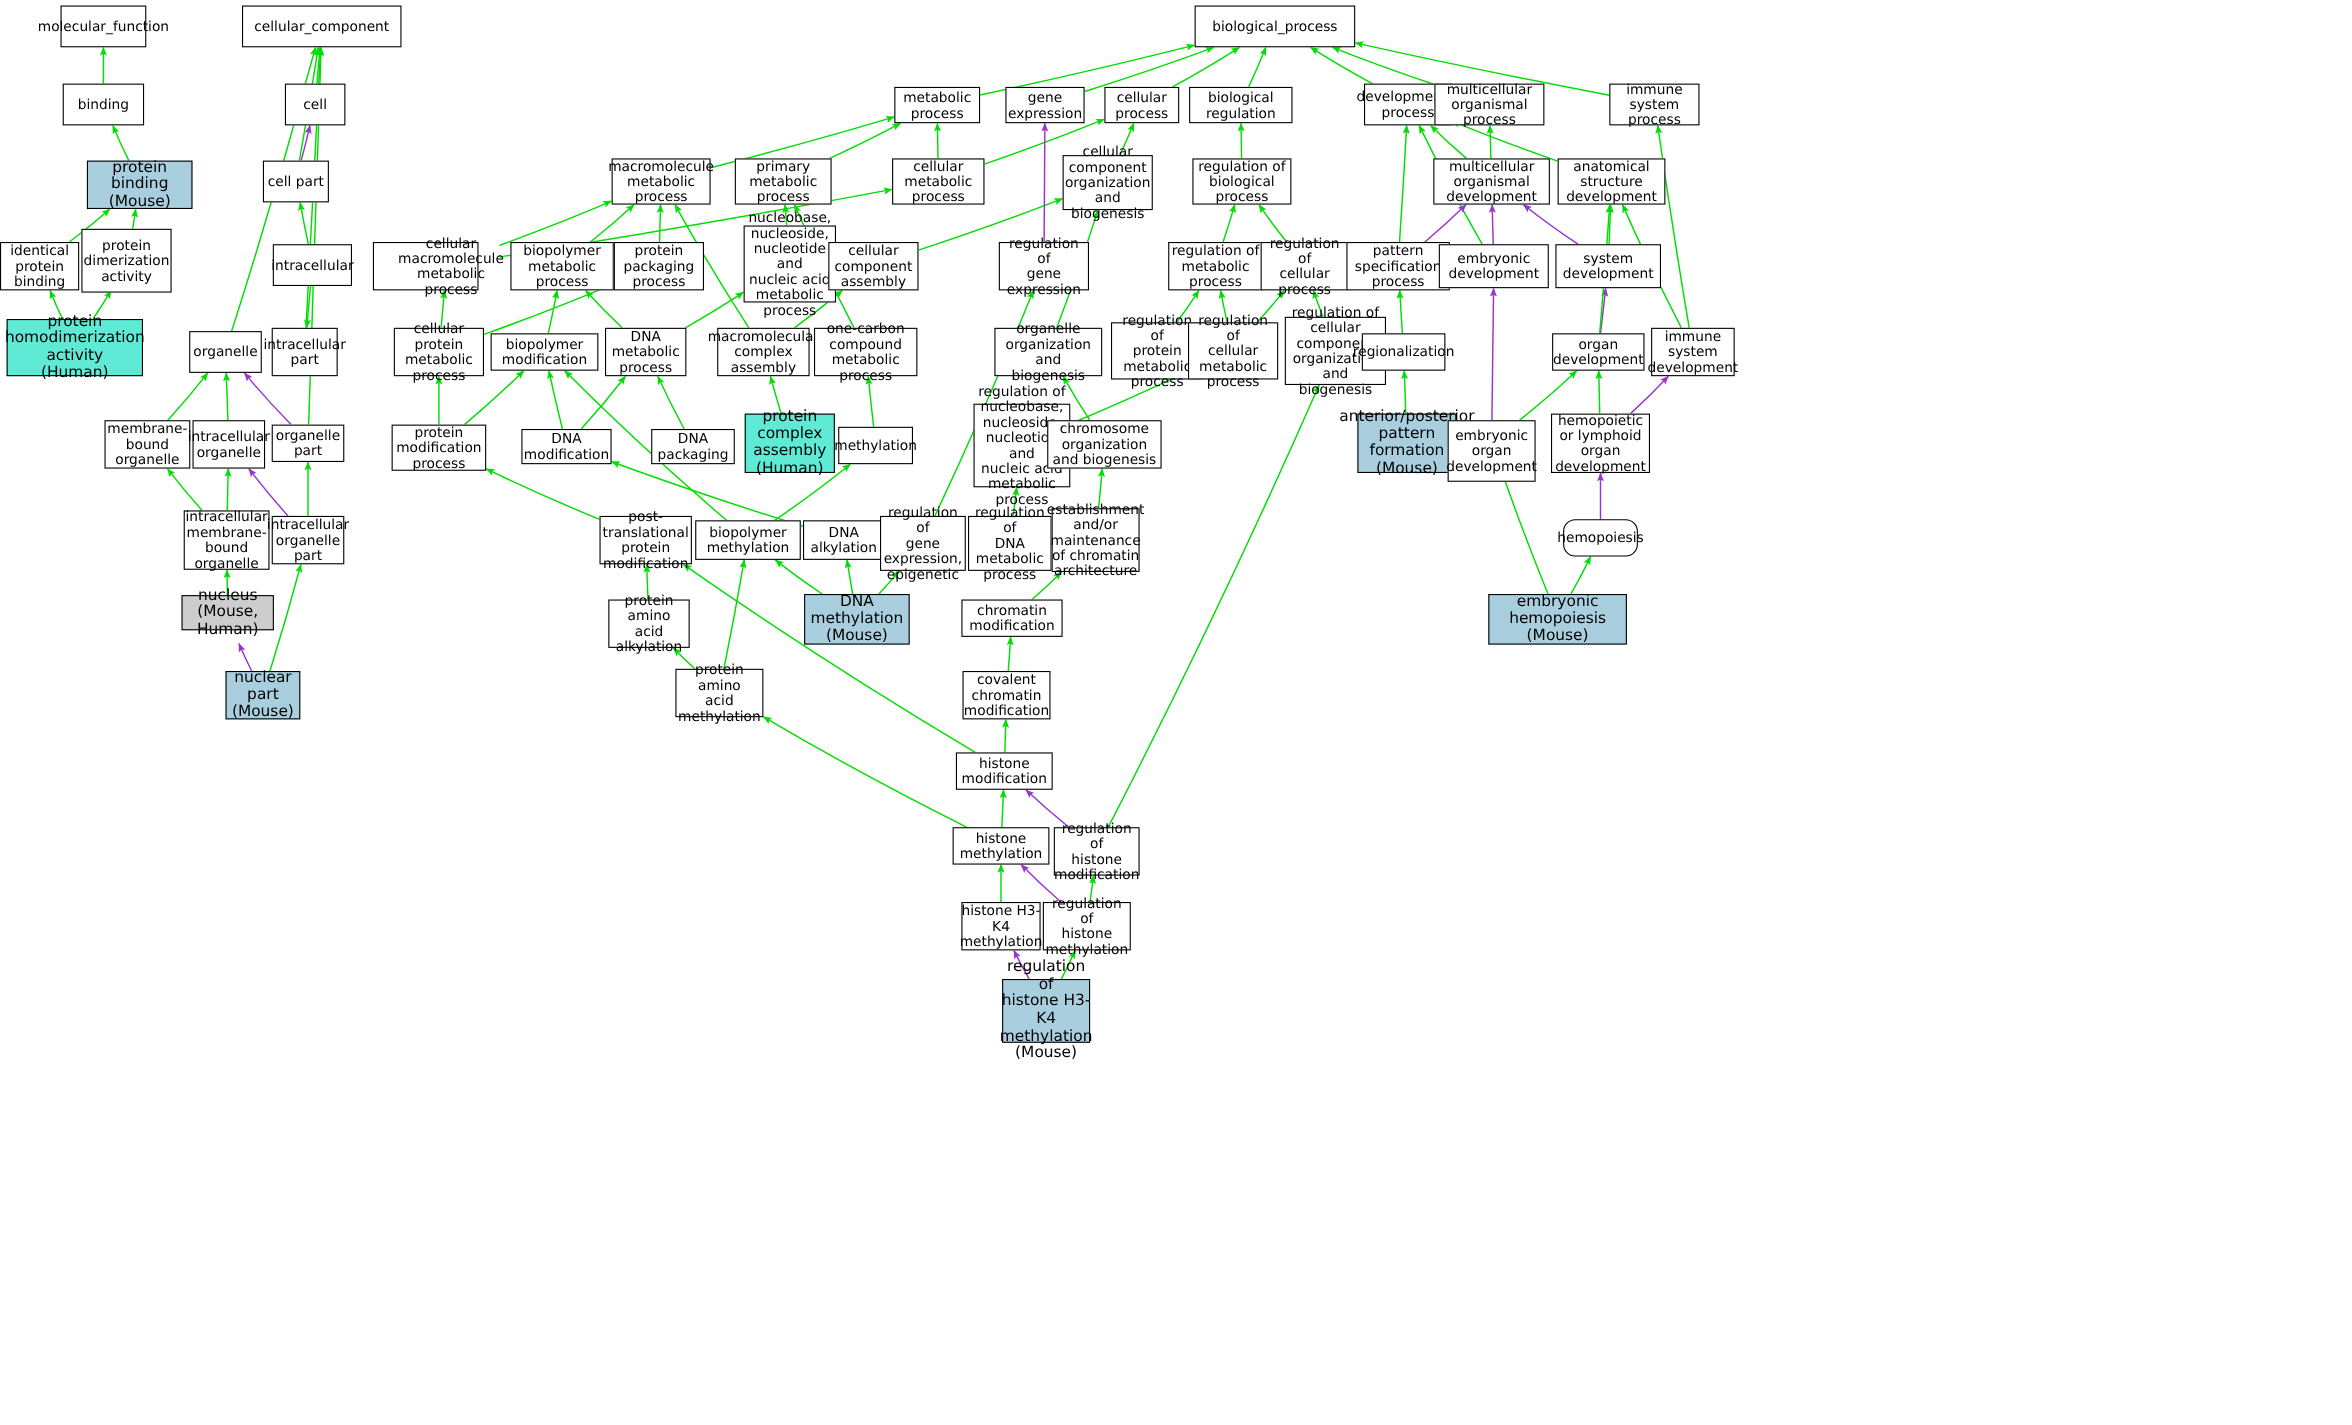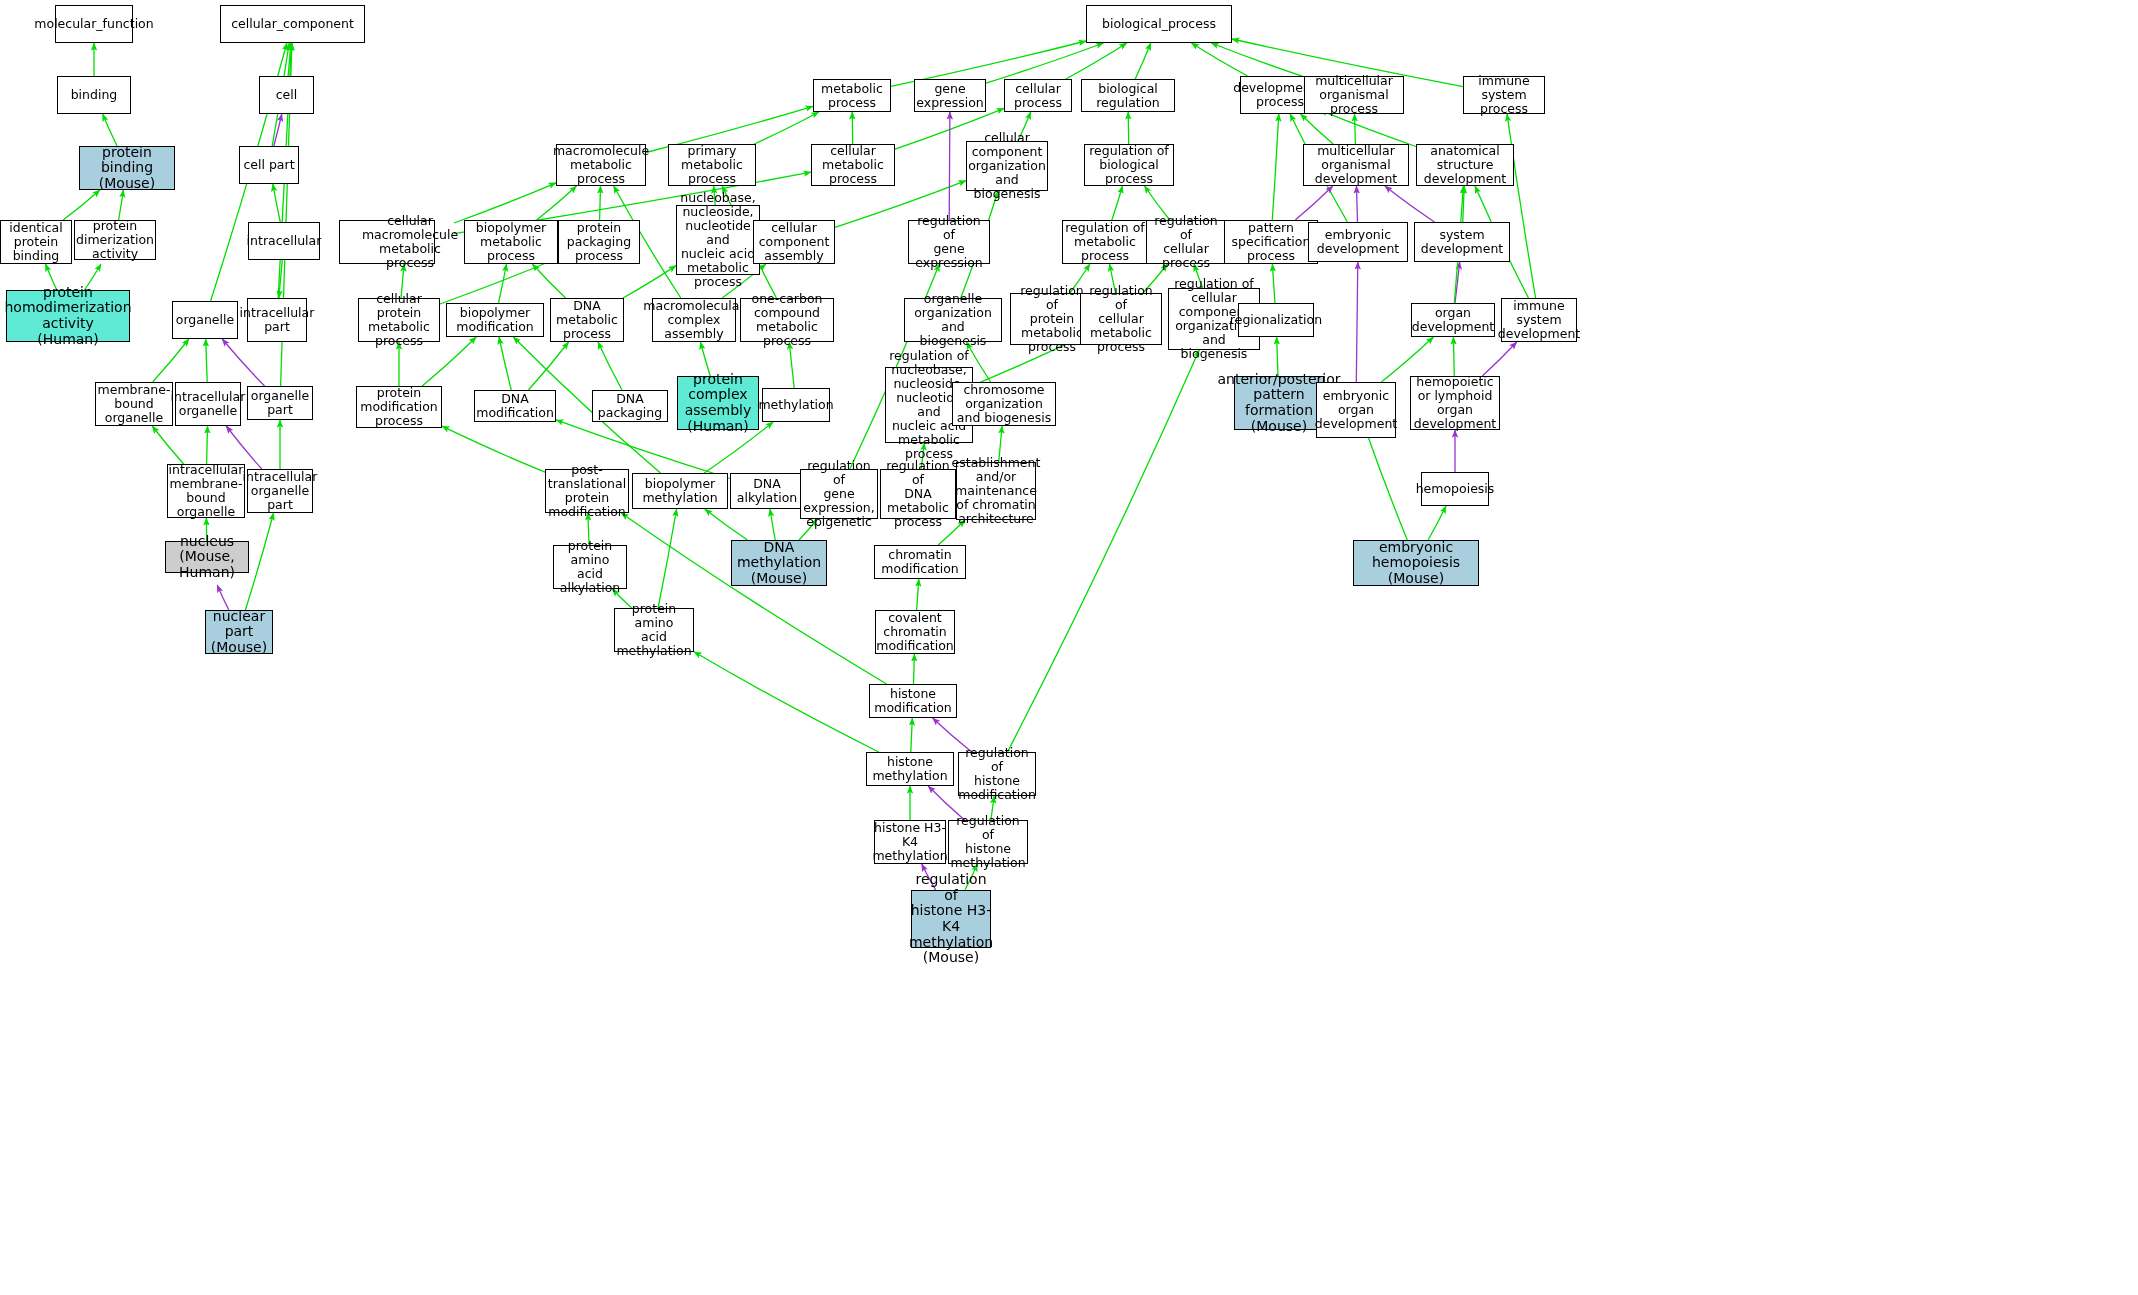--- a/index.html
+++ b/index.html
@@ -192,21 +192,21 @@
 organization
 and biogenesis</div>
       <div class="node" style="left: 1084px; top: 144px; width: 90px; height: 42px;">regulation of
 biological process</div>
       <div class="node" style="left: 1303px; top: 144px; width: 106px; height: 42px;">multicellular
 organismal development</div>
       <div class="node" style="left: 1416px; top: 144px; width: 98px; height: 42px;">anatomical structure
 development</div>
       <div class="node" style="left: 0px; top: 220px; width: 72px; height: 44px;">identical protein
 binding</div>
-      <div class="node" style="left: 74px; top: 220px; width: 82px; height: 40px;">protein dimerization
+      <div class="node" style="left: 74px; top: 208px; width: 82px; height: 58px;">protein dimerization
 activity</div>
       <div class="node" style="left: 248px; top: 222px; width: 72px; height: 38px;">intracellular</div>
       <div class="node" style="left: 339px; top: 220px; width: 96px; height: 44px; padding-left: 48px;">cellular macromolecule
 metabolic process</div>
       <div class="node" style="left: 464px; top: 220px; width: 94px; height: 44px;">biopolymer metabolic
 process</div>
       <div class="node" style="left: 558px; top: 220px; width: 82px; height: 44px;">protein packaging
 process</div>
       <div class="node" style="left: 676px; top: 205px; width: 84px; height: 70px;">nucleobase,
 nucleoside,
@@ -306,21 +306,21 @@
 architecture</div>
       <div class="node grey mid" style="left: 165px; top: 541px; width: 84px; height: 32px;">nucleus
 (Mouse, Human)</div>
       <div class="node" style="left: 553px; top: 545px; width: 74px; height: 44px;">protein amino
 acid alkylation</div>
       <div class="node blue mid" style="left: 731px; top: 540px; width: 96px; height: 46px;">DNA methylation
 (Mouse)</div>
       <div class="node" style="left: 874px; top: 545px; width: 92px; height: 34px;">chromatin modification</div>
       <div class="node blue mid" style="left: 1353px; top: 540px; width: 126px; height: 46px;">embryonic hemopoiesis
 (Mouse)</div>
-      <div class="node" style="left: 1421px; top: 472px; width: 68px; height: 34px;">hemopoiesis</div>
+      <div class="node" style="left: 1421px; top: 472px; width: 68px; height: 34px; border-radius: 11px;">hemopoiesis</div>
       <div class="node blue mid" style="left: 205px; top: 610px; width: 68px; height: 44px;">nuclear part
 (Mouse)</div>
       <div class="node" style="left: 614px; top: 608px; width: 80px; height: 44px;">protein amino
 acid methylation</div>
       <div class="node" style="left: 875px; top: 610px; width: 80px; height: 44px;">covalent chromatin
 modification</div>
       <div class="node" style="left: 869px; top: 684px; width: 88px; height: 34px;">histone modification</div>
       <div class="node" style="left: 866px; top: 752px; width: 88px; height: 34px;">histone methylation</div>
       <div class="node" style="left: 958px; top: 752px; width: 78px; height: 44px;">regulation of
 histone modification</div>

